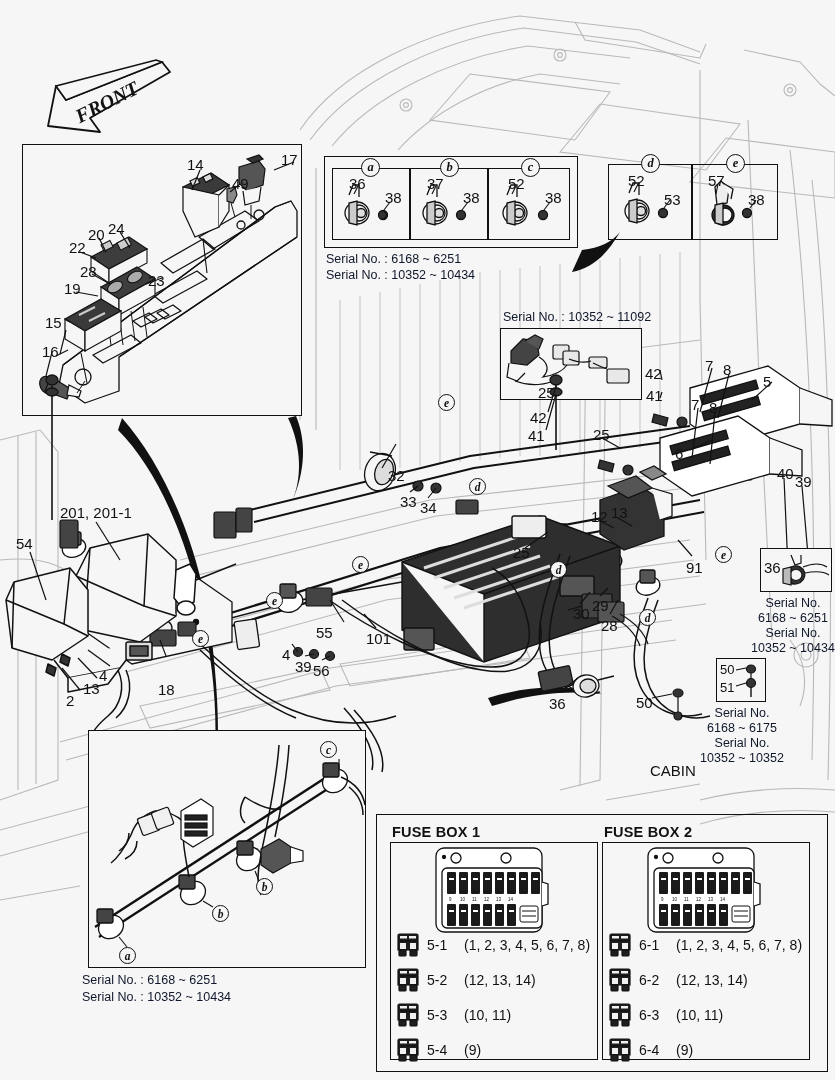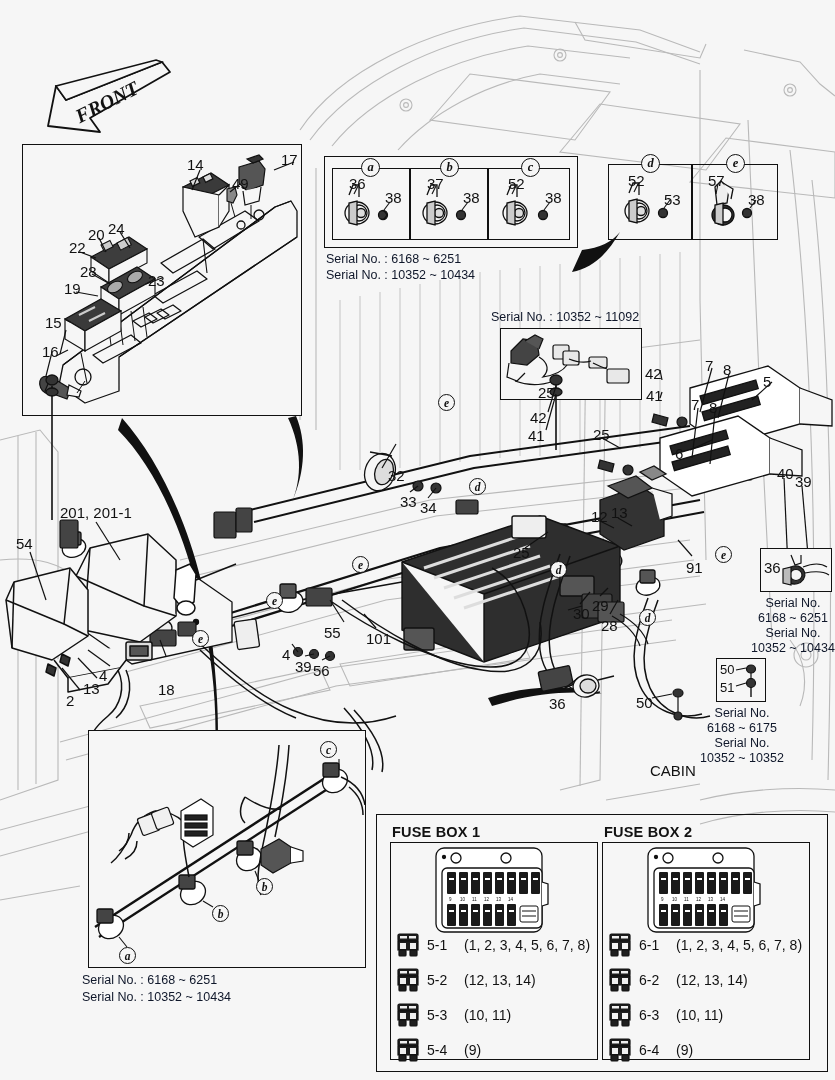--- a/index.html
+++ b/index.html
@@ -355,21 +355,21 @@
   <div class="abs circ" style="left:726px;top:154px;">e</div>
   <div class="abs lbl" style="left:708px;top:173px;">57</div>
   <div class="abs lbl" style="left:748px;top:192px;">38</div>
   <svg class="abs" style="left:692px;top:164px;" width="86" height="76">
     <g stroke="#111" stroke-width="1.1" fill="none">
       <path d="M26 20 L24 30"></path>
         <path d="M64 36 L58 44"></path>
     </g>
   </svg>
 
-  <div class="abs serial" style="left:491px;top:310px;">Serial No. : 10352 ~ 11092</div>
+  <div class="abs serial" style="left:503px;top:310px;">Serial No. : 10352 ~ 11092</div>
   <div class="abs boxf" style="left:500px;top:328px;width:142px;height:72px;">
     <svg width="140" height="70" viewBox="0 0 140 70">
       <g stroke="#111" stroke-width="1.2" fill="#f6f6f6">
         <path d="M10 22 L22 10 L36 12 L38 26 L26 36 L10 34 Z" fill="#444"></path>
         <path d="M24 12 L34 6 L42 10 L38 20" fill="#555"></path>
         <path d="M8 34 L6 48 L16 52 L24 44"></path>
         <rect x="52" y="16" width="16" height="14" rx="2" fill="#e8e8e8"></rect>
         <rect x="62" y="22" width="16" height="14" rx="2" fill="#e8e8e8"></rect>
         <rect x="88" y="28" width="18" height="11" rx="2" fill="#e8e8e8"></rect>
         <rect x="106" y="40" width="22" height="14" rx="2" fill="#e8e8e8"></rect>
@@ -604,21 +604,21 @@
   <div id="main-callouts">
       <div class="abs lbl" style="left: 16px; top: 536px;">54</div>
       <div class="abs lbl" style="left: 60px; top: 505px;">201, 201-1</div>
       <div class="abs lbl" style="left: 66px; top: 693px;">2</div>
       <div class="abs lbl" style="left: 83px; top: 681px;">13</div>
       <div class="abs lbl" style="left: 99px; top: 668px;">4</div>
       <div class="abs lbl" style="left: 158px; top: 682px;">18</div>
       <div class="abs lbl" style="left: 388px; top: 432px; margin-top: 36px;">32</div>
       <div class="abs lbl" style="left: 400px; top: 494px;">33</div>
       <div class="abs lbl" style="left: 420px; top: 500px;">34</div>
-      <div class="abs lbl" style="left: 324px; top: 625px;">55</div>
+      <div class="abs lbl" style="left: 316px; top: 625px;">55</div>
       <div class="abs lbl" style="left: 366px; top: 631px;">101</div>
       <div class="abs lbl" style="left: 282px; top: 647px;">4</div>
       <div class="abs lbl" style="left: 295px; top: 659px;">39</div>
       <div class="abs lbl" style="left: 313px; top: 663px;">56</div>
       <div class="abs lbl" style="left: 530px; top: 410px;">42</div>
       <div class="abs lbl" style="left: 528px; top: 428px;">41</div>
       <div class="abs lbl" style="left: 645px; top: 366px;">42</div>
       <div class="abs lbl" style="left: 646px; top: 388px;">41</div>
       <div class="abs lbl" style="left: 705px; top: 358px;">7</div>
       <div class="abs lbl" style="left: 723px; top: 362px;">8</div>

